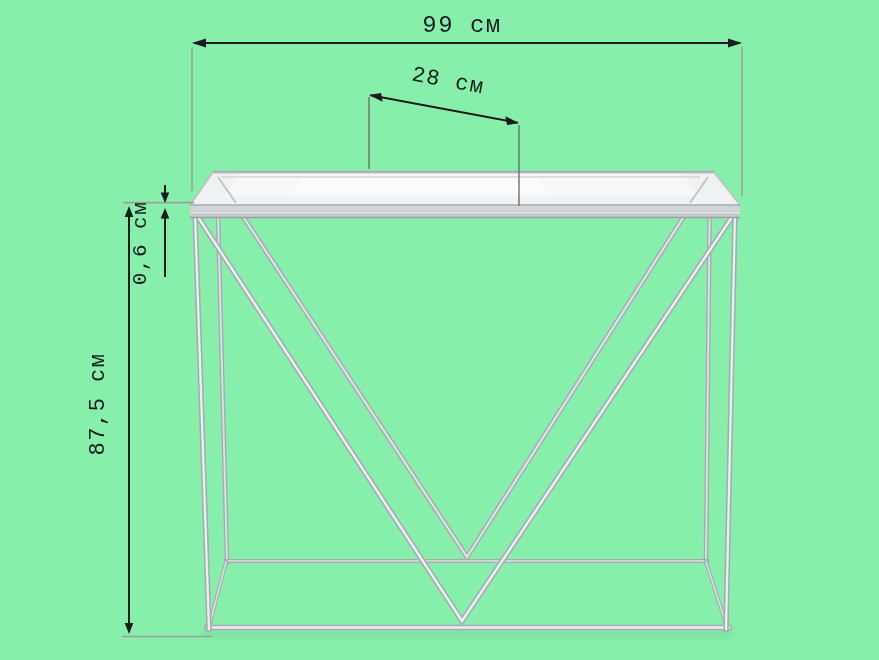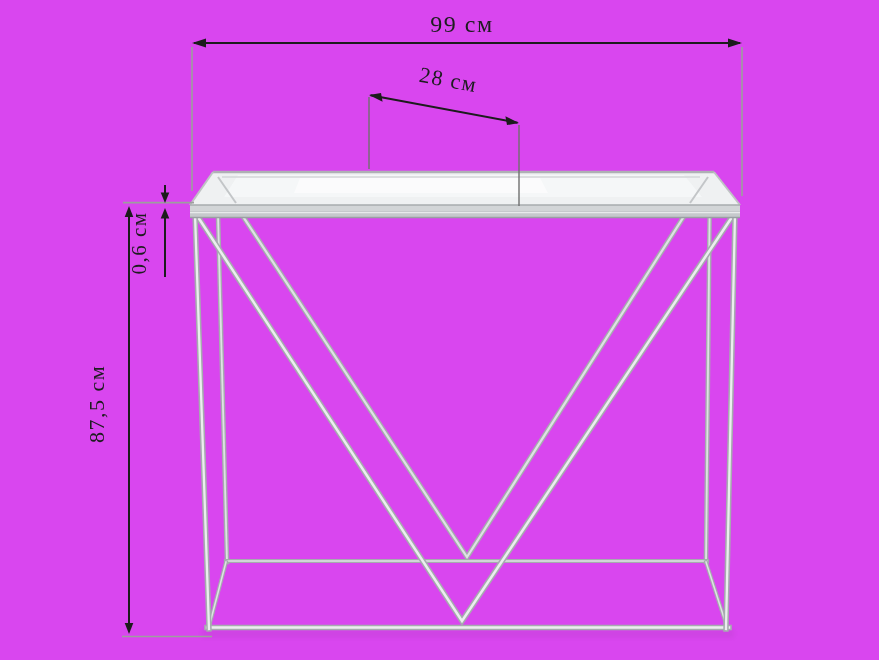--- a/index.html
+++ b/index.html
@@ -1,20 +1,20 @@
 <!DOCTYPE html>
 <html><head>
 <meta charset="utf-8">
 <style>
   html,body{margin:0;padding:0;background:#ffffff;}
   .canvas{
     position:relative;
     width:879px;height:660px;
-    background:#d946ef;
-    font-family:Liberation Serif, serif;
+    background:#86efac;
+    font-family:Liberation Mono, monospace;
     overflow:hidden;
   }
   svg{position:absolute;left:0;top:0;}
   text{fill:#1d1d1f;letter-spacing:1.5px;}
   .dim-label{font-size:24px;}
   .dim-label-side{font-size:22px;}
   .dim-label-small{font-size:21px;}
   .dim-line{stroke:#1c1c1c;stroke-width:2;fill:none;}
   .ext-line{stroke:#9e9e9e;stroke-width:1.6;fill:none;}
   .ext-line-dark{stroke:#6f6f6f;stroke-width:1.4;fill:none;}

